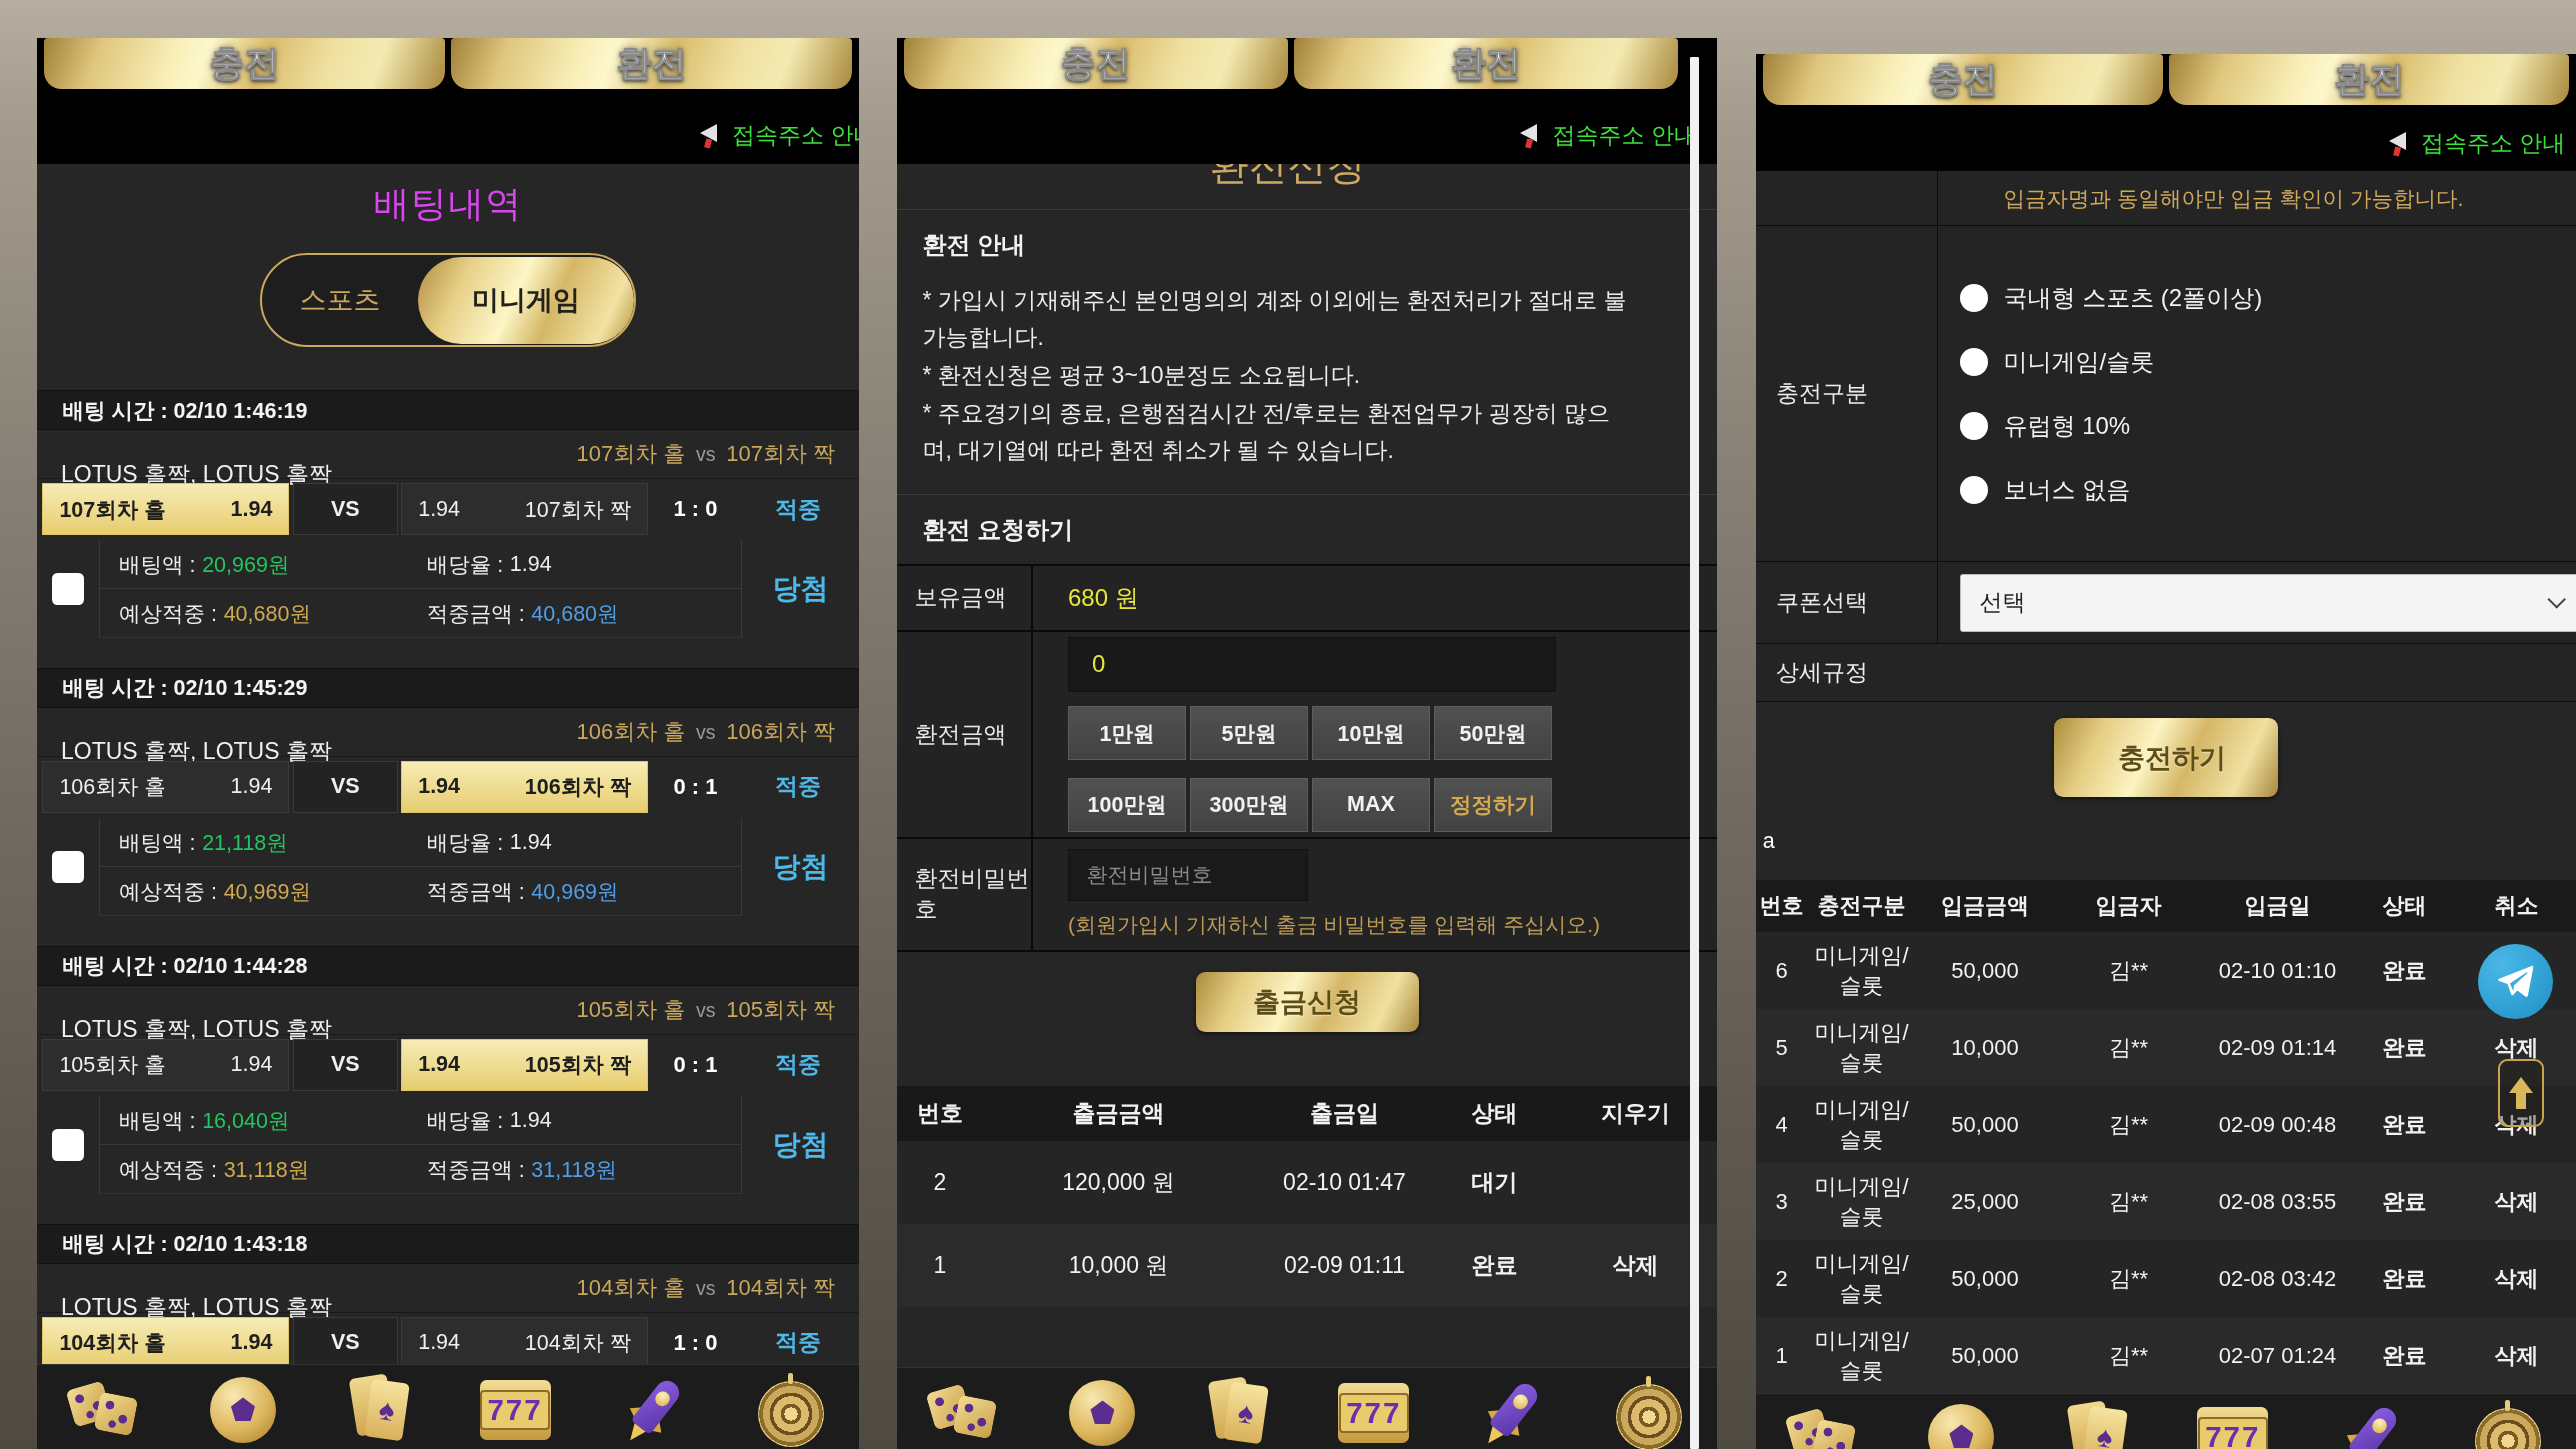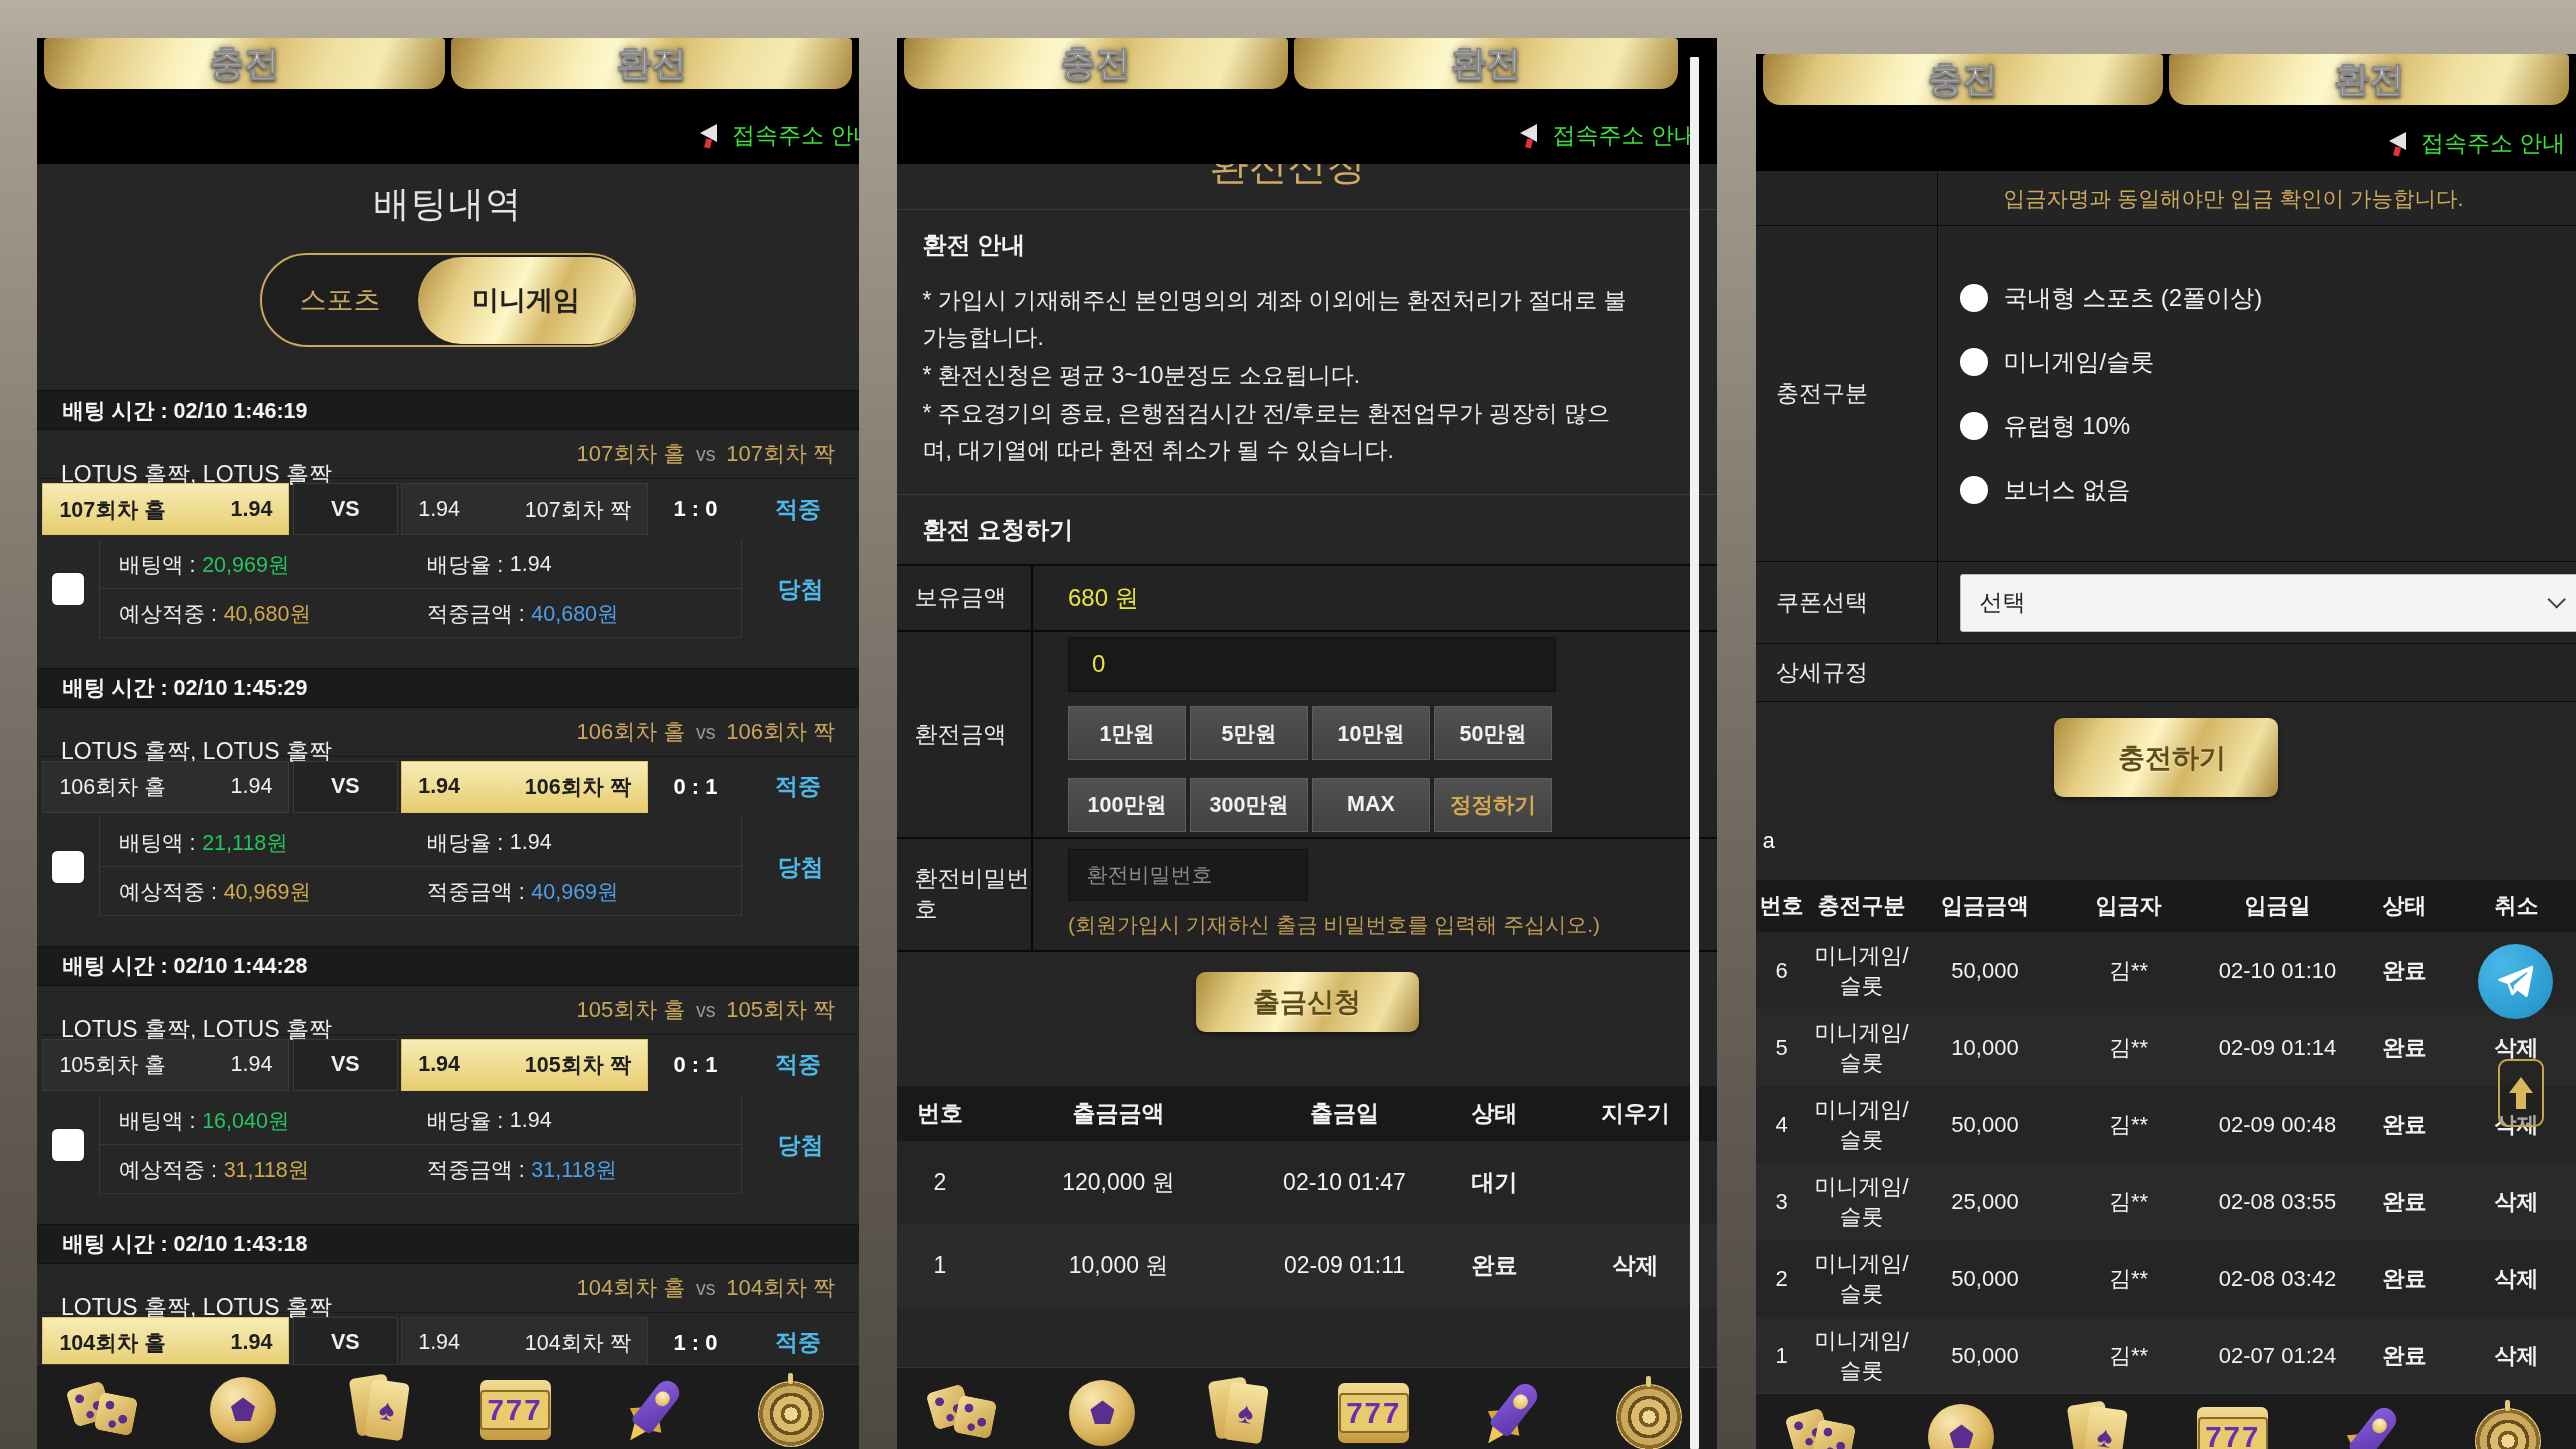--- a/index.html
+++ b/index.html
@@ -19,21 +19,21 @@
     border-radius:4px 4px 17.4px 17.4px;font-size:35px;font-weight:bold;color:#fff;
     -webkit-text-stroke:1px #8a8a8a;text-shadow:0 2px 3.4px rgba(40,40,40,.85),0 0 6.7px rgba(70,70,70,.8);
     background:linear-gradient(110deg,#a08038 0%,#dfc67c 14%,#f8eeb6 32%,#fdf7cd 40%,#d9bc6b 54%,#efe0a0 70%,#f4ebb2 82%,#a8873b 100%);}
   .addr{position:absolute;top:78px;height:38px;display:flex;align-items:center;gap:5.4px;
     color:#3ce23c;font-size:23px;white-space:nowrap;}
   .mega{position:relative;width:27px;height:27px;display:inline-block;}
   .mega:before{content:"";position:absolute;left:0;top:2.7px;border-top:9.4px solid transparent;
     border-bottom:9.4px solid transparent;border-right:17.4px solid #e3e3e3;}
   .mega:after{content:"";position:absolute;left:5.4px;top:17.4px;width:6px;height:9.4px;background:#e03434;transform:rotate(14deg);}
   
-  .bet-title{margin-top:16px;text-align:center;color:#e5e5e5;font-size:36px;letter-spacing:1.3px;}
+  .bet-title{margin-top:16px;text-align:center;color:#d946ef;font-size:36px;letter-spacing:1.3px;}
   .toggle{width:376px;height:94px;margin:24px auto 0;border:2px solid #caa85c;border-radius:67px;
     background:#1e1e1e;display:flex;align-items:center;box-sizing:border-box;}
   .toggle-sports{flex:1;text-align:center;color:#caa85c;font-size:27px;}
   .toggle-mini{width:216px;height:87px;border-radius:67px;display:flex;align-items:center;justify-content:center;
     color:#23211c;font-size:27px;font-weight:bold;
     background:linear-gradient(115deg,#b08c3e 0%,#e8d188 22%,#fdf6c6 45%,#d5b766 62%,#f2e3a4 85%,#b3913f 100%);}
   .entries{margin-top:43px;}
   .entry{margin-bottom:29.5px;}
   .time-bar{height:38px;background:#1b1b1b;border-top:1.3px solid #111;border-bottom:1.3px solid #111;
     display:flex;align-items:center;padding-left:25.5px;color:#f5f5f5;font-weight:bold;font-size:21.5px;}
@@ -53,21 +53,21 @@
   .cell-result{flex:0 0 111px;display:flex;align-items:center;justify-content:center;color:#4db9ea;font-size:23px;font-weight:bold;}
   .details{display:flex;margin-top:5.4px;height:98px;}
   .chk-col{flex:0 0 62px;display:flex;align-items:center;justify-content:center;}
   .checkbox{width:32px;height:32px;background:#fff;border-radius:5.4px;}
   .dgrid{flex:1;display:grid;grid-template-columns:48% 52%;border-left:1.3px solid #3a3a3a;border-right:1.3px solid #3a3a3a;}
   .dcell{display:flex;align-items:center;gap:6.7px;padding-left:19px;font-size:21.5px;color:#f0f0f0;
     border-bottom:0.7px solid #333;}
   .dcell:nth-child(-n+2){border-bottom:0.7px solid #383838;}
   .dl{color:#ededed;} .dv{color:#ededed;}
   .v-orange{color:#22c55e;} .v-gold{color:#cfa94f;} .v-blue{color:#4f9fe8;}
-  .result-col{flex:0 0 117px;display:flex;align-items:center;justify-content:center;color:#4db9ea;font-size:23px;font-weight:bold;}
+  .result-col{flex:0 0 117px;display:flex;align-items:center;justify-content:center;color:#4db9ea;font-size:28px;font-weight:bold;}
   
   .m-title{position:absolute;top:101px;left:0;right:39px;text-align:center;color:#cfa961;font-size:39px;z-index:1;}
   .m-body{position:absolute;left:0;right:0;top:126px;bottom:0;}
   .spacer67{height:45px;}
   .sec-head{border-top:1.3px solid #3b3b3b;padding:19px 25.5px 10.7px;color:#f2f2f2;font-weight:bold;font-size:24px;}
   .notice{padding:10.7px 25.5px 24px;color:#ececec;font-size:23px;line-height:1.6;width:758px;box-sizing:border-box;}
   .notice div{margin-bottom:1.3px;}
   .form{border-top:2px solid #0a0a0a;}
   .form-row{display:flex;border-bottom:2px solid #0a0a0a;background:#232323;}
   .form-label{flex:0 0 136px;border-right:2px solid #0a0a0a;display:flex;align-items:center;

